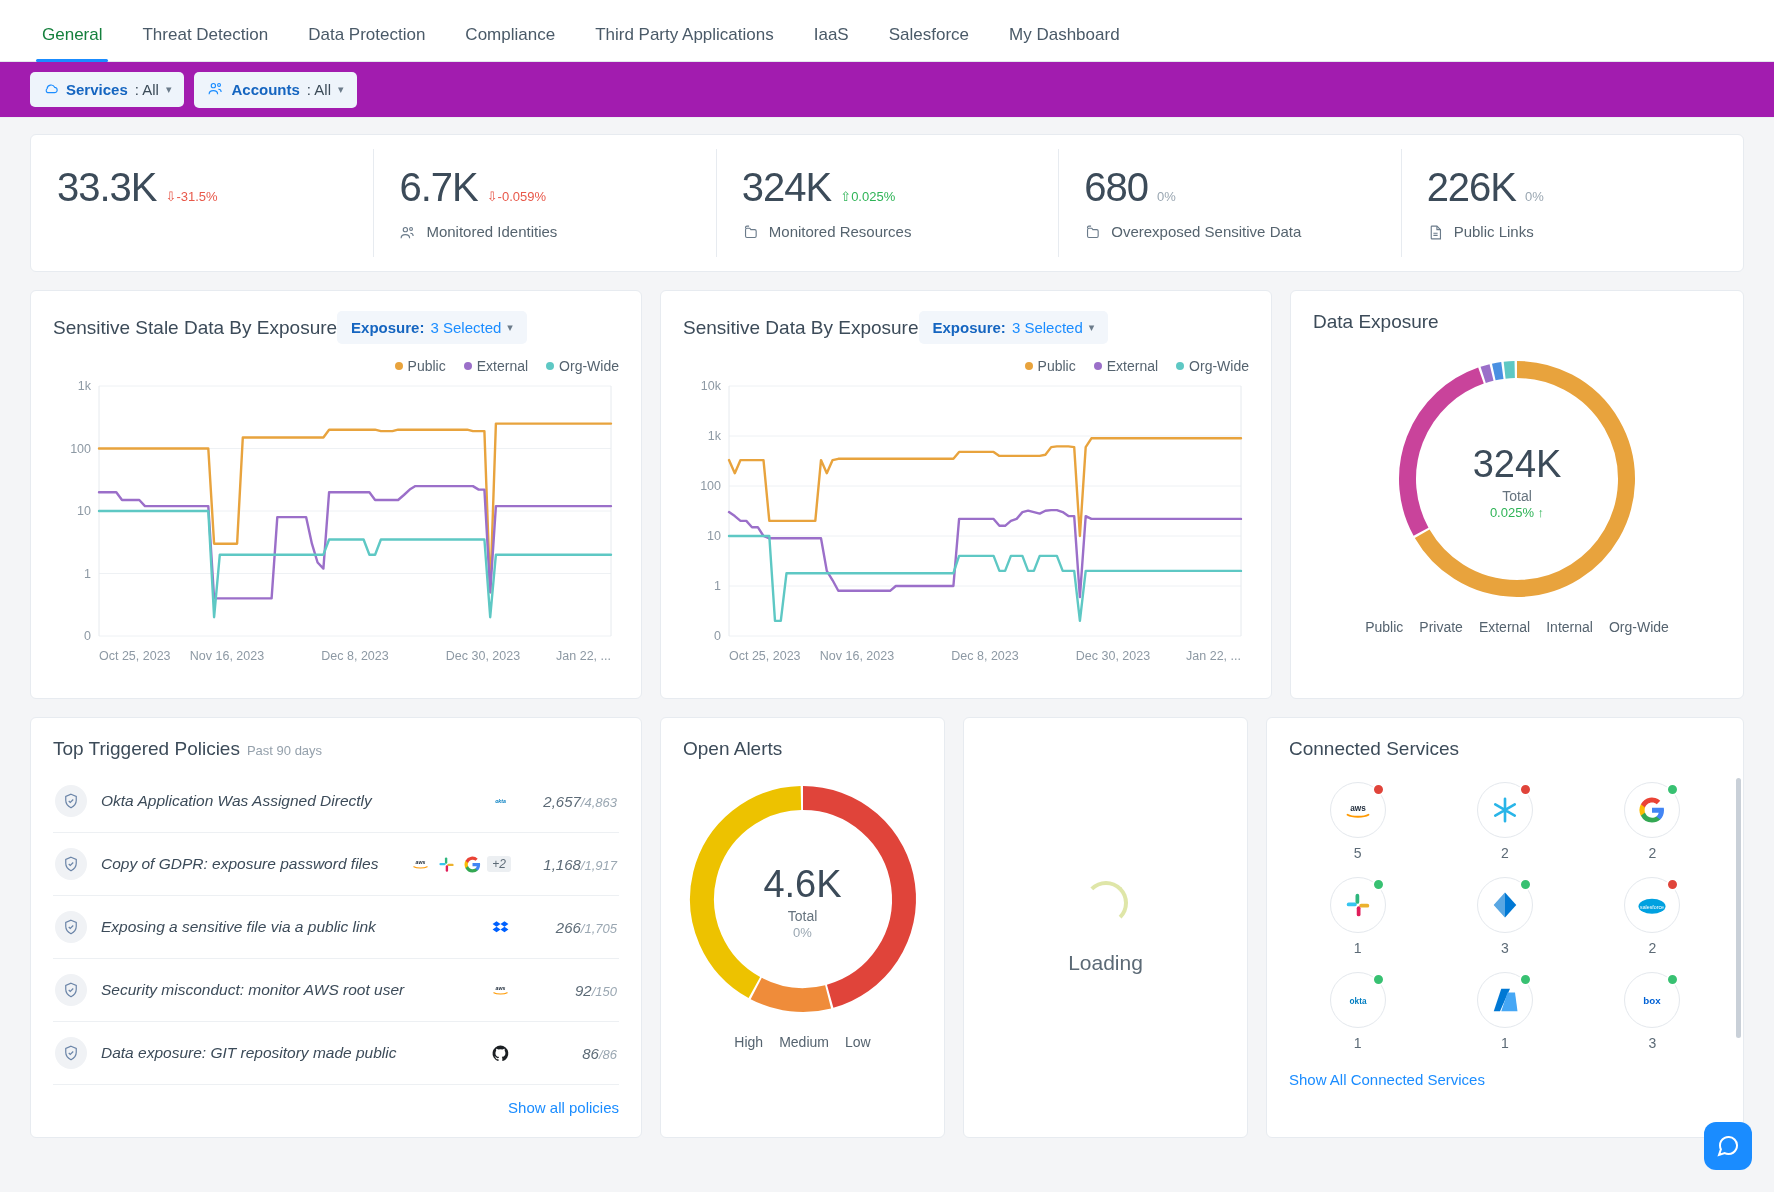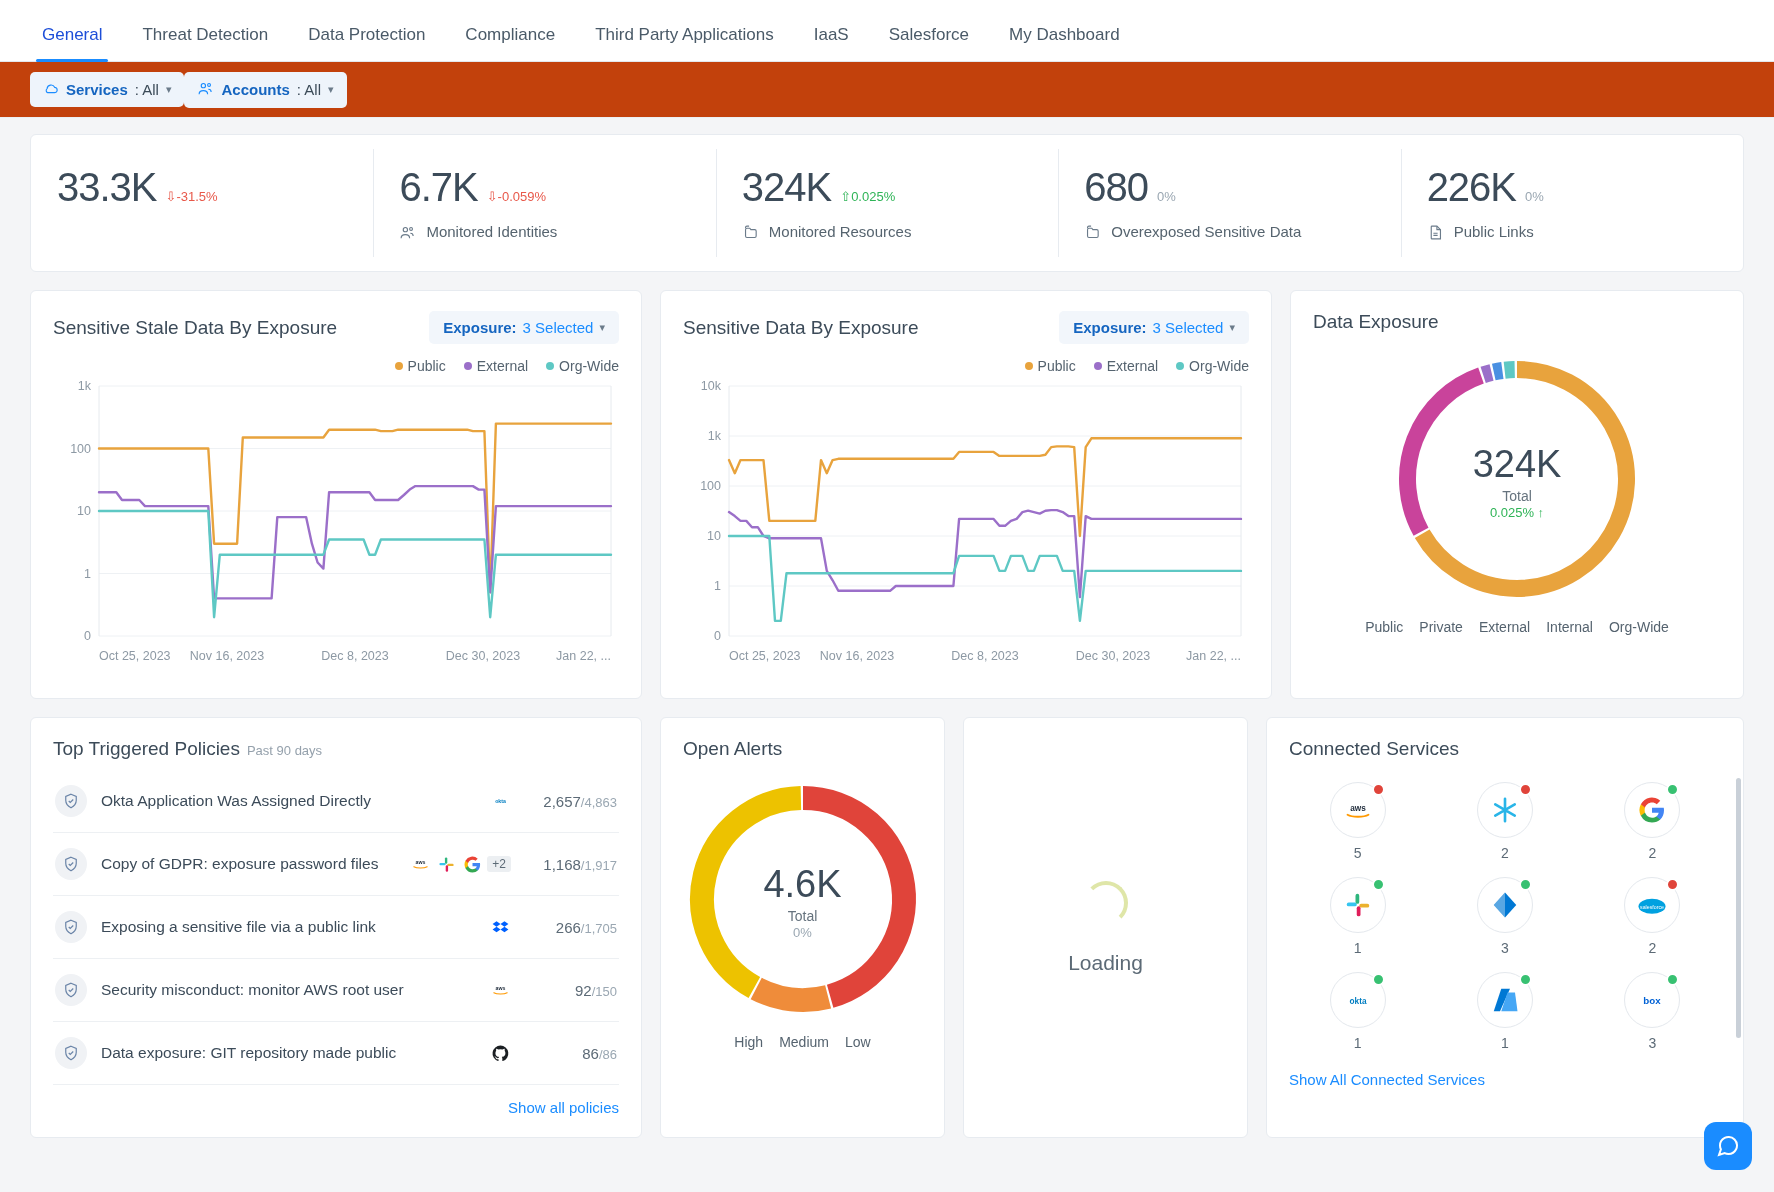--- a/index.html
+++ b/index.html
@@ -12,29 +12,29 @@
   }
   
   .tabbar {
     background: #fff; height: 62px; display: flex; align-items: flex-end;
     padding: 0 22px; border-bottom: 1px solid #e3e7ec;
   }
   .tab {
     font-size: 17px; color: #4a5a68; padding: 0 20px 16px 20px;
     cursor: pointer; white-space: nowrap; position: relative;
   }
-  .tab.active { color: #1d4ed8; }
+  .tab.active { color: #15803d; }
   .tab.active::after {
     content: ""; position: absolute; left: 14px; right: 14px; bottom: -1px;
     height: 3px; background: #1a8cff; border-radius: 2px;
   }
   
   .filterbar {
-    background: #c2410c; height: 56px; display: flex; align-items: center;
-    padding: 0 30px; border-bottom: 1px solid #eceff3;
+    background: #a21caf; height: 56px; display: flex; align-items: center;
+    padding: 0 30px; gap: 10px; border-bottom: 1px solid #eceff3;
   }
   .chip {
     display: flex; align-items: center; gap: 7px;
     background: #eef4fb; border-radius: 5px; padding: 8px 13px;
     font-size: 15px; color: #1a8cff; cursor: pointer;
   }
   .chip b { color: #1565c0; font-weight: 700; }
   .chip .val { color: #3b4a57; }
   .caret { font-size: 11px; color: #6b7b8a; }
   
@@ -60,21 +60,21 @@
   }
   .kpi-lbl svg { flex: none; margin-top: 2px; }
   
   .row { display: flex; gap: 18px; margin-bottom: 18px; }
   .panel {
     background: #fff; border: 1px solid #e7ebf0; border-radius: 6px;
     padding: 20px 22px; position: relative;
   }
   .panel-title { font-size: 19px; color: #3c4b59; font-weight: 400; }
   .panel-sub { font-size: 13px; color: #95a1ac; margin-left: 7px; }
-  .panel-head { display: flex; justify-content: space-between; align-items: center; }
+  .panel-head { display: flex; align-items: center; }
   .exposure-chip {
     display: flex; align-items: center; gap: 6px; background: #f2f6fb;
     border-radius: 5px; padding: 8px 14px; font-size: 15px; cursor: pointer;
   }
   .exposure-chip b { color: #1565c0; }
   .exposure-chip span.sel { color: #1a8cff; }
   .legend {
     display: flex; gap: 18px; justify-content: flex-end;
     font-size: 14px; color: #55636f; margin-top: 14px;
   }
@@ -93,21 +93,21 @@
   .donut-num { font-size: 38px; font-weight: 300; color: #3c4b59; }
   .donut-lbl { font-size: 14px; color: #66737e; margin-top: 2px; }
   .donut-pct { font-size: 13px; margin-top: 1px; }
   .donut-legend {
     display: flex; flex-wrap: wrap; justify-content: center; gap: 6px 16px;
     font-size: 14px; color: #55636f; margin-top: 16px; padding: 0 16px;
   }
   
   .pol-row {
     display: flex; align-items: center; gap: 14px; padding: 15px 2px;
-    border-bottom: 1px solid #edf0f3; cursor: pointer;
+    border-bottom: 1px solid #edf0f3; cursor: pointer; font-style: italic;
   }
   .shield {
     width: 32px; height: 32px; border-radius: 50%; background: #f0f2f5;
     display: flex; align-items: center; justify-content: center; flex: none;
   }
   .pol-name { font-size: 15.5px; color: #3c4b59; flex: 1; }
   .pol-icons { display: flex; align-items: center; gap: 4px; }
   .svc-badge {
     width: 22px; height: 22px; display: flex; align-items: center;
     justify-content: center; font-size: 9px; font-weight: 700;

